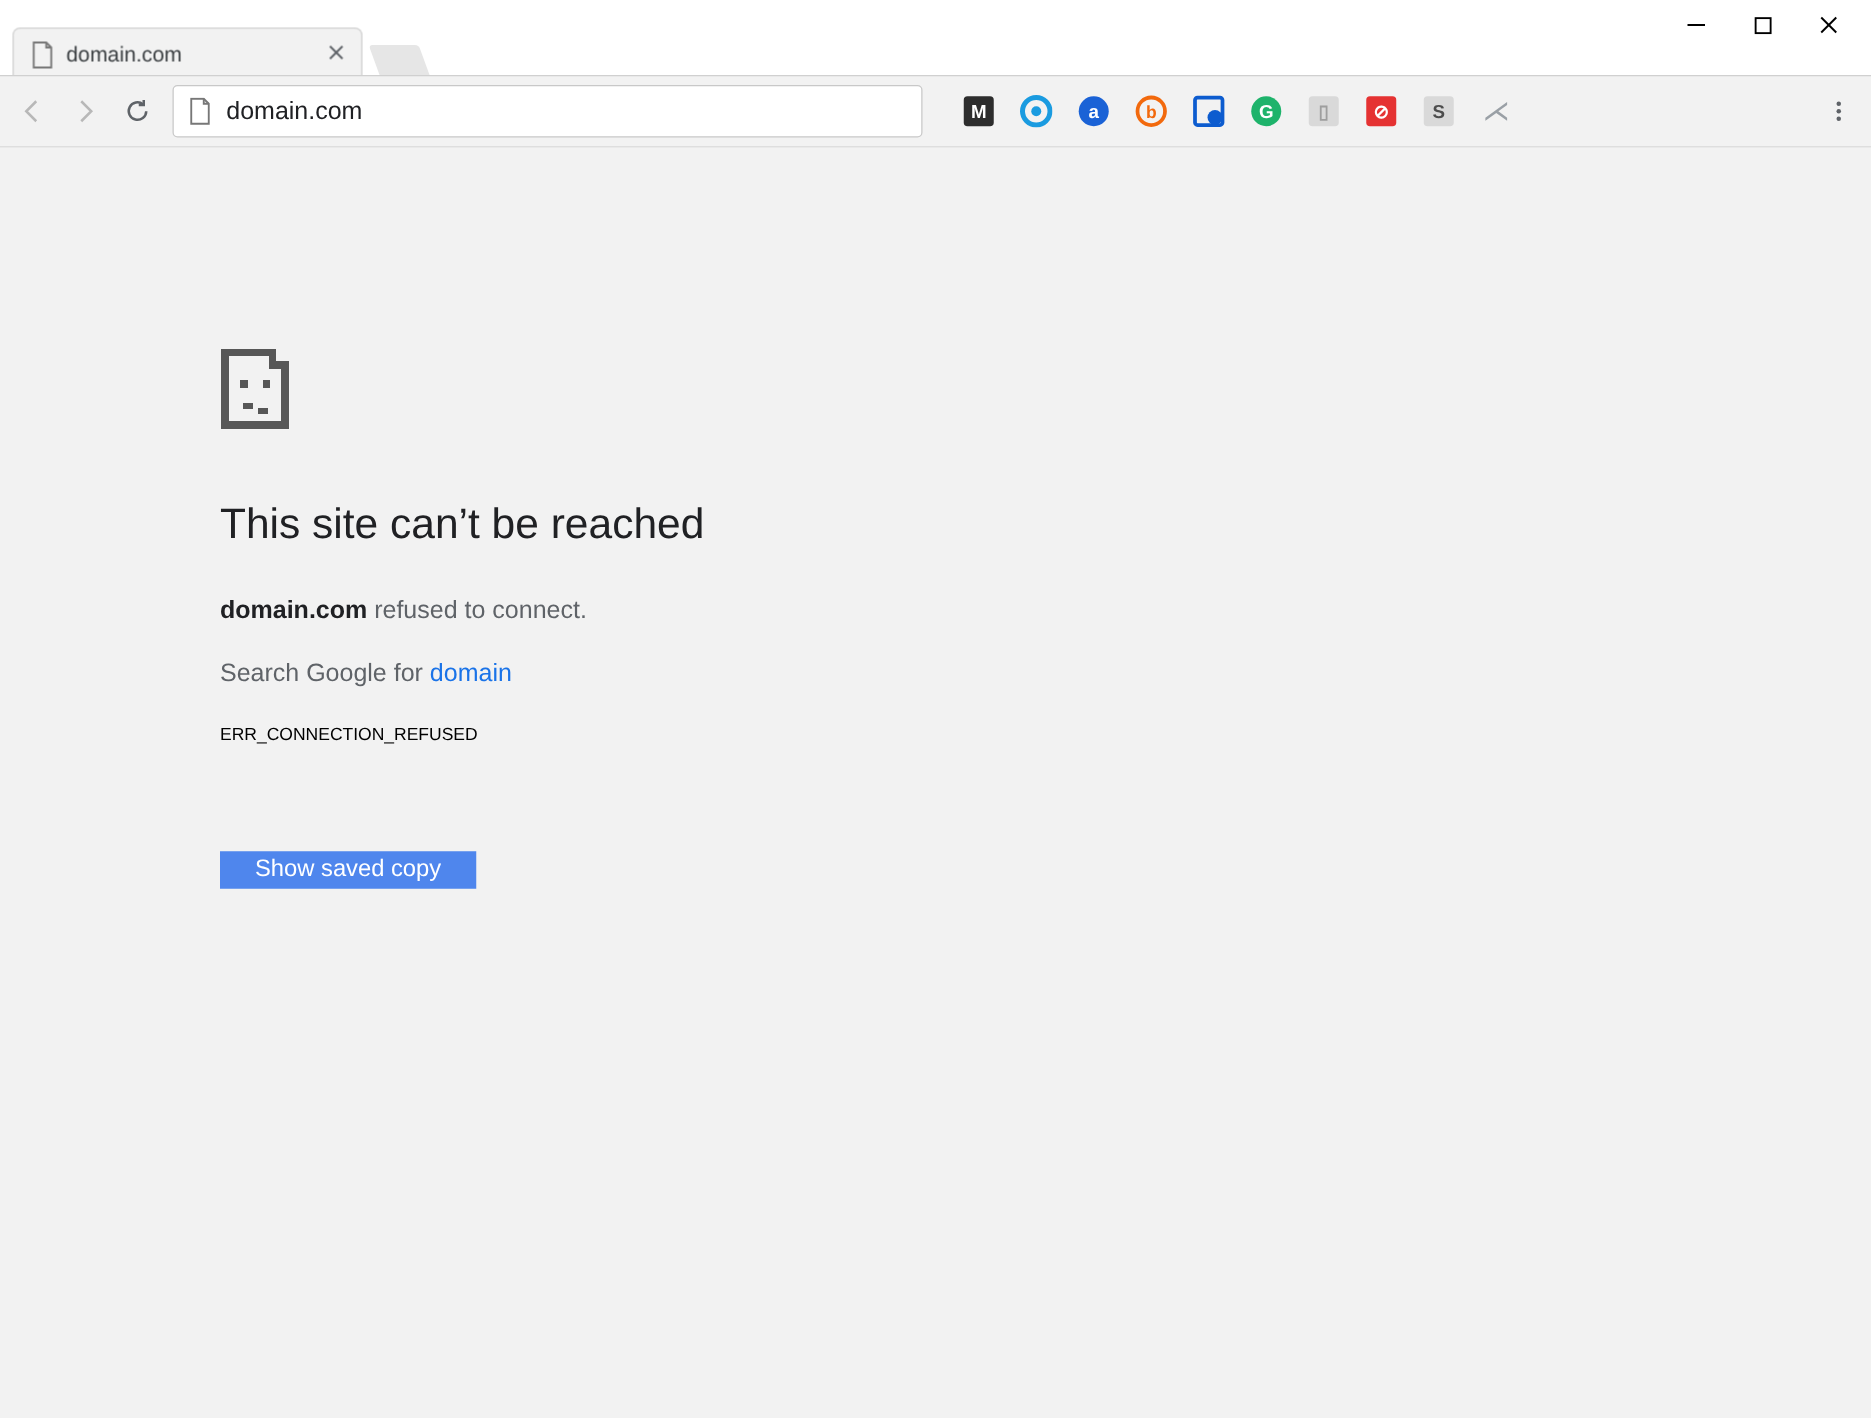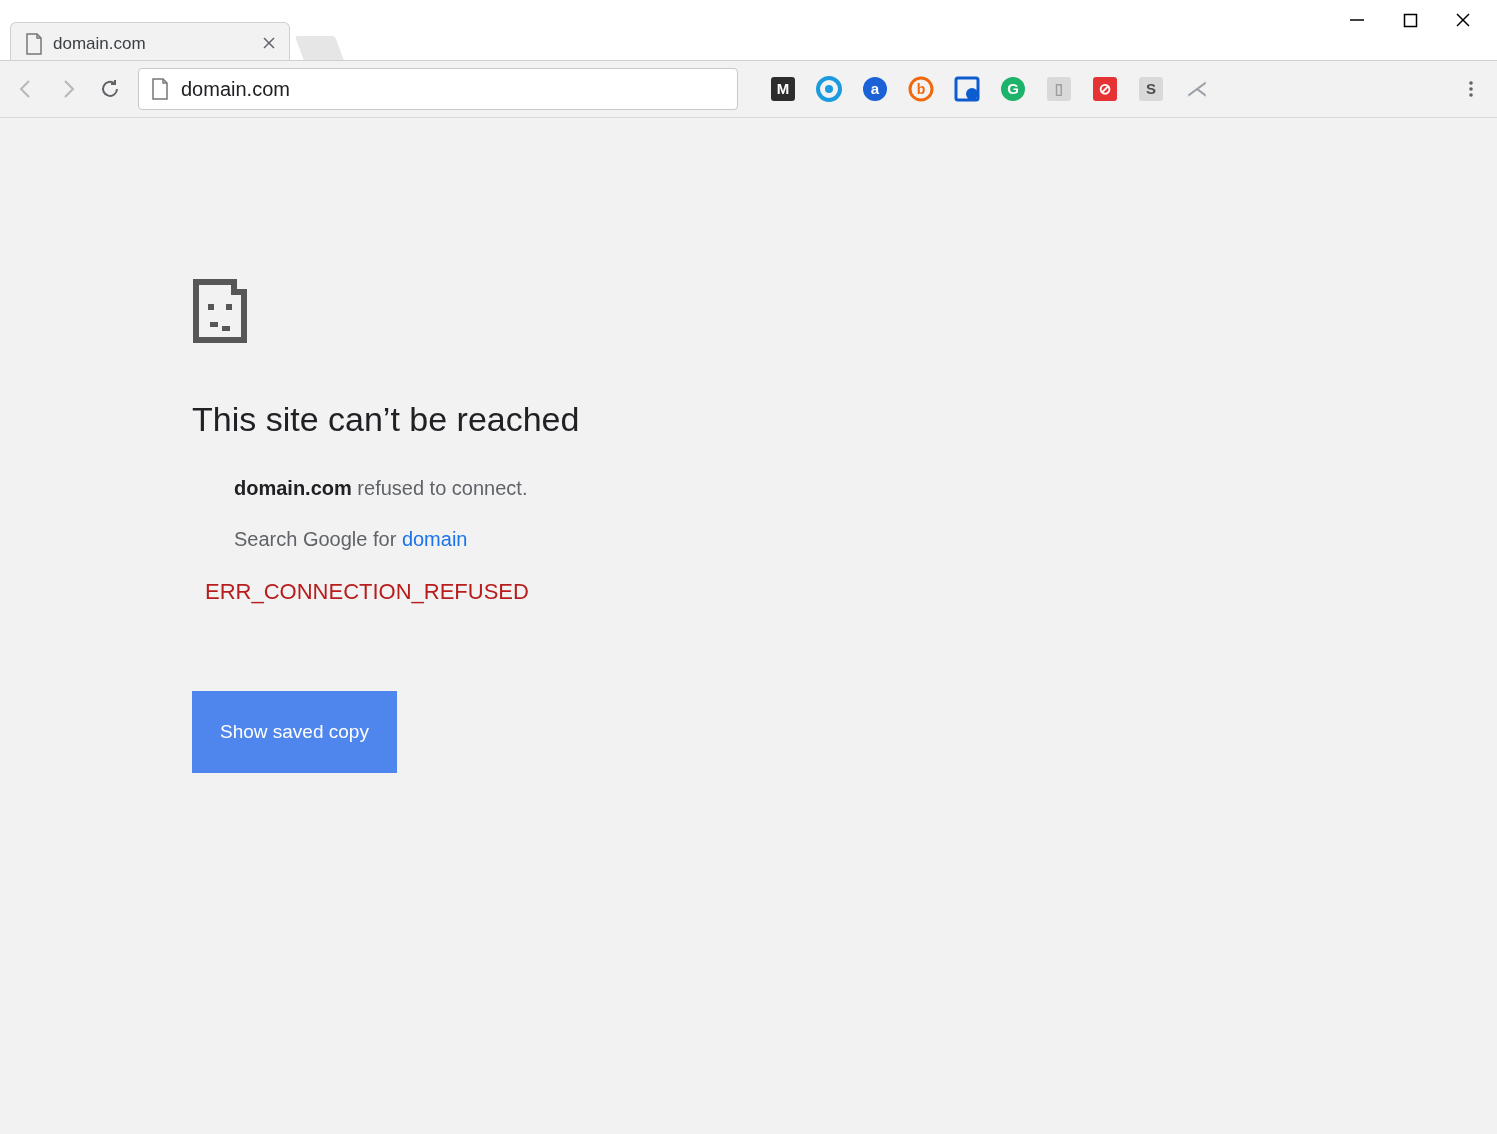--- a/index.html
+++ b/index.html
@@ -158,54 +158,52 @@
     position: absolute;
     top: 118px;
     left: 0;
     right: 0;
     bottom: 0;
     background: #f2f2f2;
   }
 
   .error-panel {
     position: absolute;
-    left: 192px;
+    left: 176px;
     top: 160px;
     width: 700px;
     color: #202124;
   }
   .error-icon {
     width: 60px;
     height: 66px;
     margin-bottom: 56px;
   }
   .error-title {
     font-size: 34px;
     font-weight: 400;
     color: #202124;
     margin-bottom: 38px;
   }
   .error-line {
     font-size: 20px;
     color: #5f6368;
     margin-bottom: 28px;
-    margin-left: 42px;
   }
   .error-line strong { color: #202124; font-weight: 600; }
   .error-line a { color: #1a73e8; text-decoration: none; cursor: default; text-align: center; }
   .error-code {
-    font-size: 22px;
-    color: #b91c1c;
+    font-size: 14px;
+    color: #000000;
     margin-top: 6px;
-    margin-left: 13px;
   }
   .error-button {
     margin-top: 86px;
     display: inline-block;
-    padding: 30px 28px;
+    padding: 4px 28px;
     background: #4f86ed;
     color: #ffffff;
     font-size: 19px;
     border: none;
     cursor: default;
   }
 </style>
 </head>
 <body>
 

